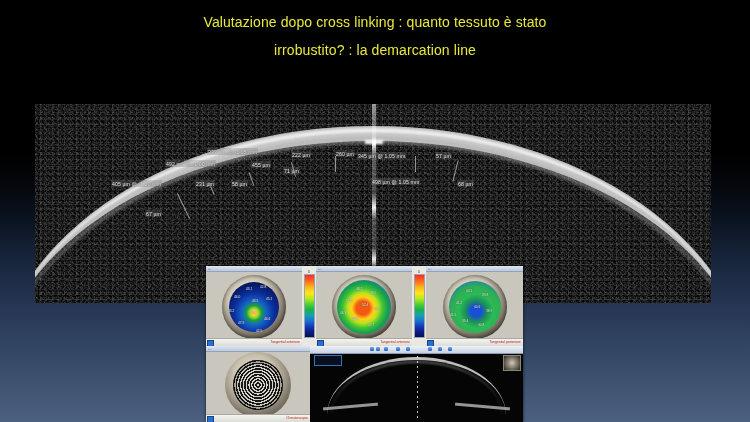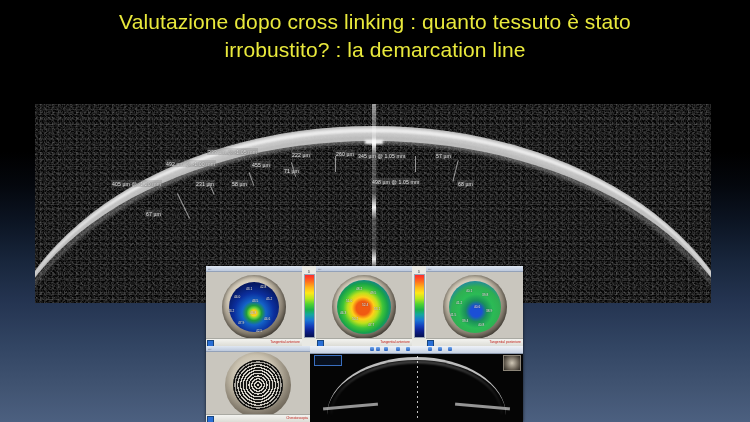--- a/index.html
+++ b/index.html
@@ -21,21 +21,21 @@
       #000000 0%, #000000 36%, #04070d 44%,
       #0c1524 53%, #18263c 62%, #253552 72%,
       #324563 82%, #415472 92%, #4c6080 100%);
   }
 
   
   #title{
     position:absolute;left:0;top:8px;width:750px;
     text-align:center;
     color:#e9e93c;
-    font-size:21px;line-height:28px;
+    font-size:14px;line-height:28px;
     font-weight:400;
     letter-spacing:.1px;
     white-space:pre-line;
   }
 
   
   #oct{
     position:absolute;left:35px;top:104px;width:676px;height:199px;
     overflow:hidden;background:#050505;
   }

